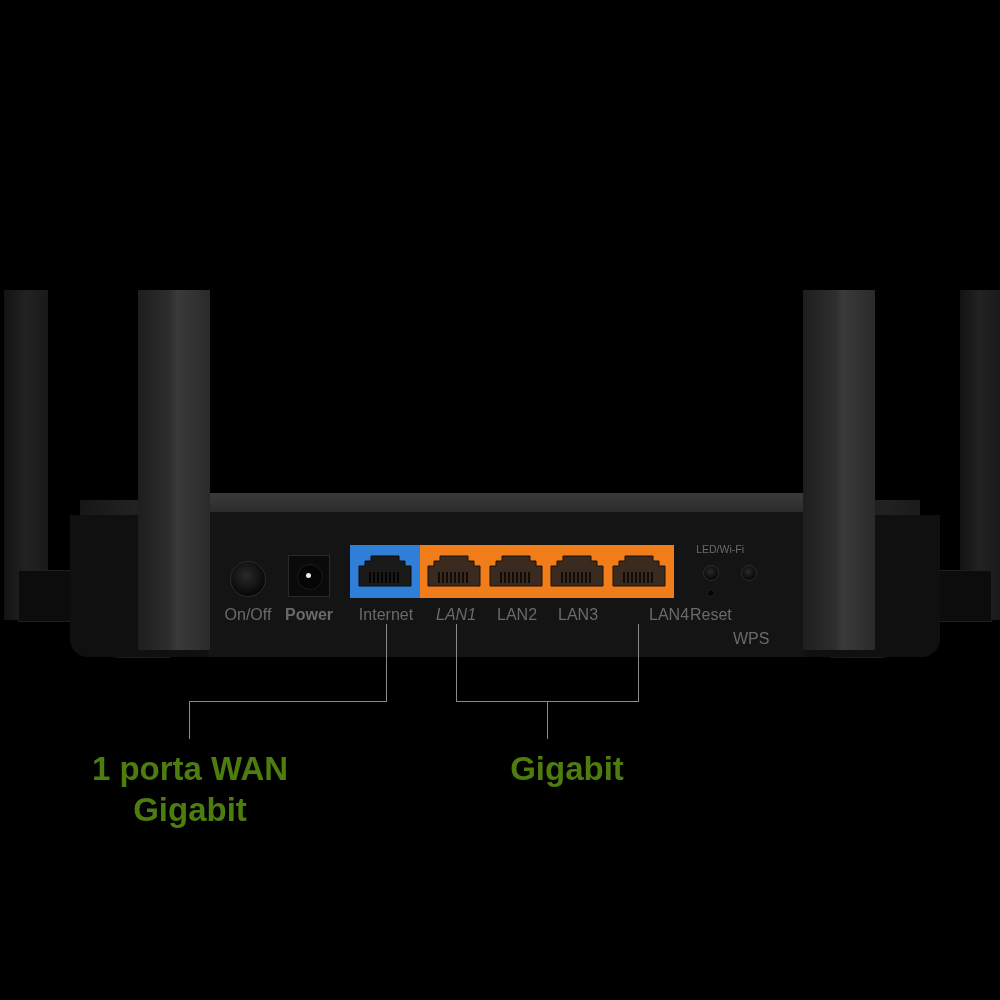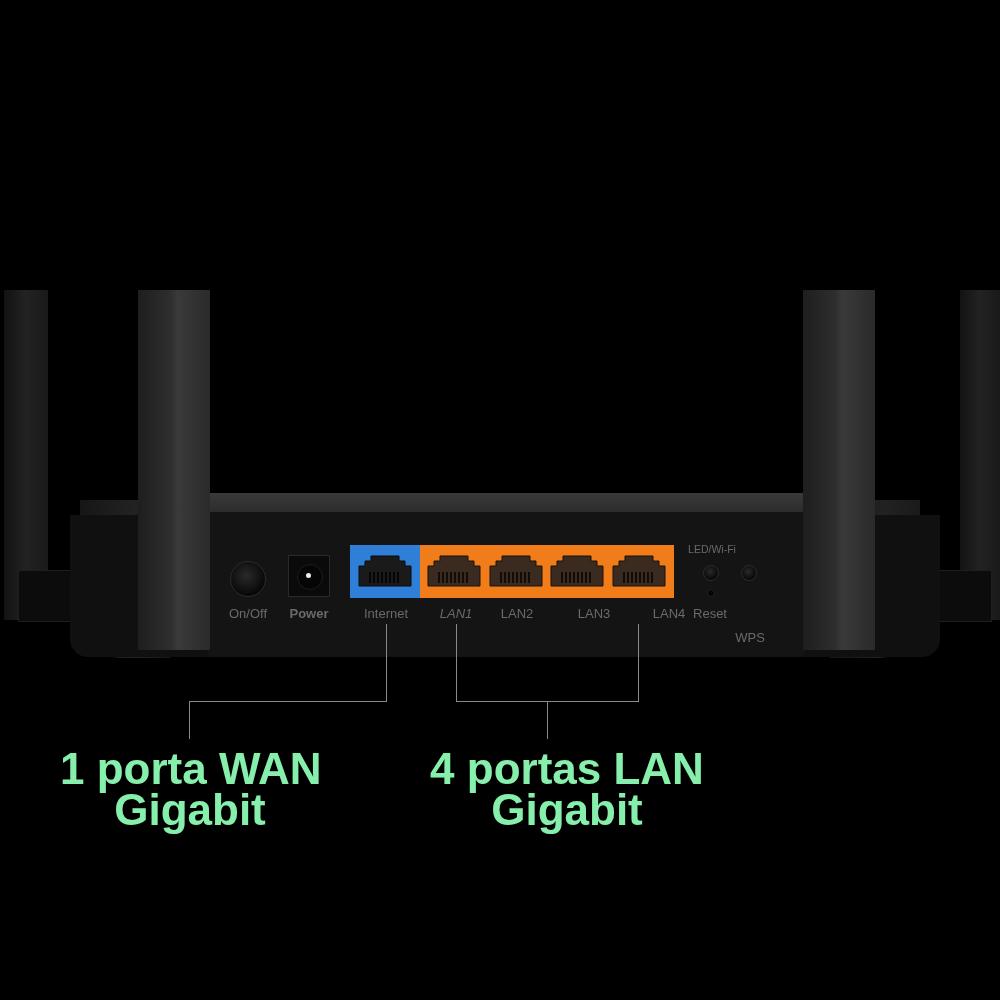--- a/index.html
+++ b/index.html
@@ -4,31 +4,31 @@
 <style>
   html, body { margin:0; padding:0; background:#000; }
   body { width:1000px; height:1000px; position:relative; overflow:hidden; font-family:"Liberation Sans", sans-serif; }
   .abs { position:absolute; }
   .antenna { position:absolute; background:linear-gradient(90deg,#1e1e1e 0%,#2e2e2e 45%,#3a3a3a 55%,#2a2a2a 100%); }
   .antenna.back { background:linear-gradient(90deg,#151515 0%,#262626 50%,#1c1c1c 100%); opacity:.9; }
   .body-top { position:absolute; left:208px; top:493px; width:596px; height:22px; background:linear-gradient(#3a3a3a,#2a2a2a); }
   .body-main { position:absolute; left:70px; top:515px; width:870px; height:142px; background:#101010; border-radius:0 0 18px 18px; }
   .body-panel { position:absolute; left:208px; top:512px; width:596px; height:145px; background:#141414; }
   .foot { position:absolute; top:500px; width:90px; height:158px; background:linear-gradient(90deg,#161616,#222 60%,#1a1a1a); }
-  .port-label { position:absolute; color:#6a6a6a; font-size:13px; text-align:center; white-space:nowrap; }
+  .port-label { position:absolute; color:#6a6a6a; font-size:16px; text-align:center; white-space:nowrap; }
   .wan-block { position:absolute; left:350px; top:545px; width:70px; height:53px; background:#2f7fd8; }
   .lan-block { position:absolute; left:420px; top:545px; width:254px; height:53px; background:#f07c1a; }
   .rj45 { position:absolute; width:56px; height:34px; }
   .rj45 svg { width:100%; height:100%; }
   .btn-round { position:absolute; border-radius:50%; background:radial-gradient(circle at 45% 40%,#2a2a2a,#080808 70%); border:1px solid #2c2c2c; }
   .dc-jack { position:absolute; left:288px; top:555px; width:40px; height:40px; background:#0a0a0a; border:1px solid #2a2a2a; }
   .dc-jack .hole { position:absolute; left:8px; top:8px; width:24px; height:24px; border-radius:50%; background:#050505; border:1px solid #1d1d1d; }
   .dc-jack .pin { position:absolute; left:17px; top:17px; width:5px; height:5px; border-radius:50%; background:#eee; }
   .line { position:absolute; background:#8a8a8a; }
-  .callout { position:absolute; color:#86efac; font-weight:bold; font-size:44px; line-height:41px; text-align:center; white-space:nowrap; }
+  .callout { position:absolute; color:#4d7c0f; font-weight:bold; font-size:33px; line-height:41px; text-align:center; white-space:nowrap; }
 </style>
 </head>
 <body>
 
 <div class="antenna back" style="left:4px; top:290px; width:44px; height:330px;"></div>
 <div class="antenna back" style="left:960px; top:290px; width:40px; height:330px;"></div>
 
 <div class="abs" style="left:18px; top:570px; width:60px; height:50px; background:#0c0c0c; border:1px solid #1e1e1e;"></div>
 <div class="abs" style="left:925px; top:570px; width:65px; height:50px; background:#0c0c0c; border:1px solid #1e1e1e;"></div>
 
@@ -126,24 +126,24 @@
         <rect x="24" y="18" width="2" height="11"></rect>
         <rect x="28" y="18" width="2" height="11"></rect>
         <rect x="32" y="18" width="2" height="11"></rect>
         <rect x="36" y="18" width="2" height="11"></rect>
         <rect x="40" y="18" width="2" height="11"></rect>
       </g>
   </svg>
 </div>
 <div class="port-label" style="left:436px; top:606px; width:40px;font-style:italic;">LAN1</div>
 <div class="port-label" style="left:497px; top:606px; width:40px;">LAN2</div>
-<div class="port-label" style="left:558px; top:606px; width:40px;margin-left:16px;">LAN3</div>
+<div class="port-label" style="left:558px; top:606px; width:40px;">LAN3</div>
 <div class="port-label" style="left:649px; top:606px; width:40px;">LAN4</div>
 
-<div class="port-label" style="left:680px; top:543px; width:64px; font-size:10.5px;">LED/Wi-Fi</div>
+<div class="port-label" style="left:680px; top:543px; width:64px; font-size:10.5px;text-align:right;">LED/Wi-Fi</div>
 <div class="btn-round" style="left:703px; top:565px; width:14px; height:14px;"></div>
 <div class="btn-round" style="left:741px; top:565px; width:14px; height:14px;"></div>
 <div class="abs" style="left:707px; top:589px; width:6px; height:6px; border-radius:50%; background:#050505; border:1px solid #222;"></div>
 <div class="port-label" style="left:690px; top:606px; width:40px;">Reset</div>
 <div class="port-label" style="left:733px; top:630px; width:34px;">WPS</div>
 
 <div>
   <div class="line" style="left:386px; top:624px; width:1px; height:78px;"></div>
   <div class="line" style="left:189px; top:701px; width:198px; height:1px;"></div>
   <div class="line" style="left:189px; top:701px; width:1px; height:38px;"></div>
@@ -153,15 +153,14 @@
   <div class="line" style="left:638px; top:624px; width:1px; height:78px;"></div>
   <div class="line" style="left:456px; top:701px; width:183px; height:1px;"></div>
   <div class="line" style="left:547px; top:701px; width:1px; height:38px;"></div>
 </div>
 
 <div class="callout" style="left:60px; top:748px; width:260px;">
   <div>1 porta WAN</div>
   <div>Gigabit</div>
 </div>
 <div class="callout" style="left:427px; top:748px; width:280px;">
-  <div>4 portas LAN</div>
   <div>Gigabit</div>
 </div>
 
 </body></html>

